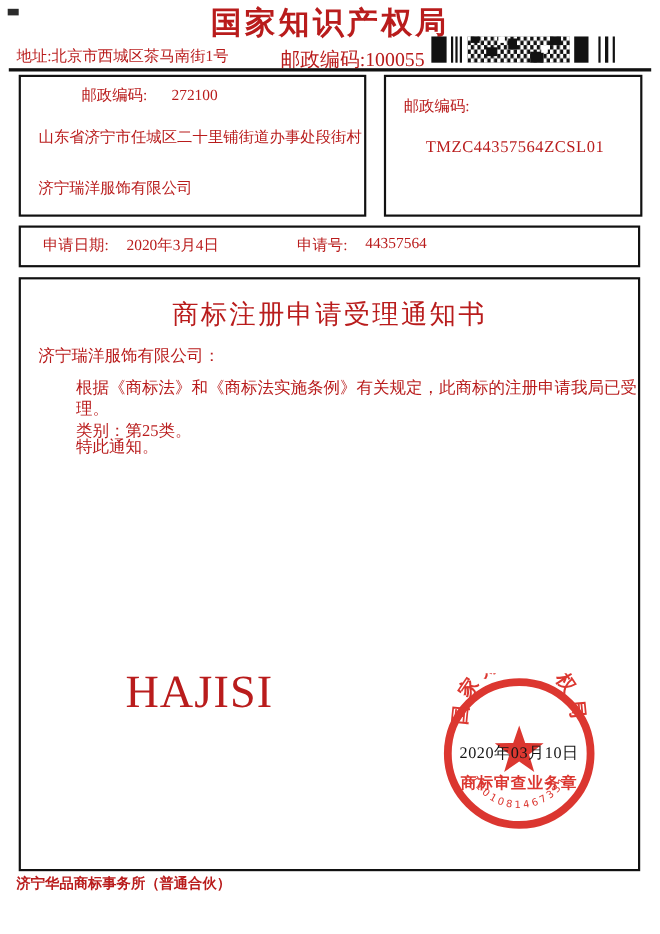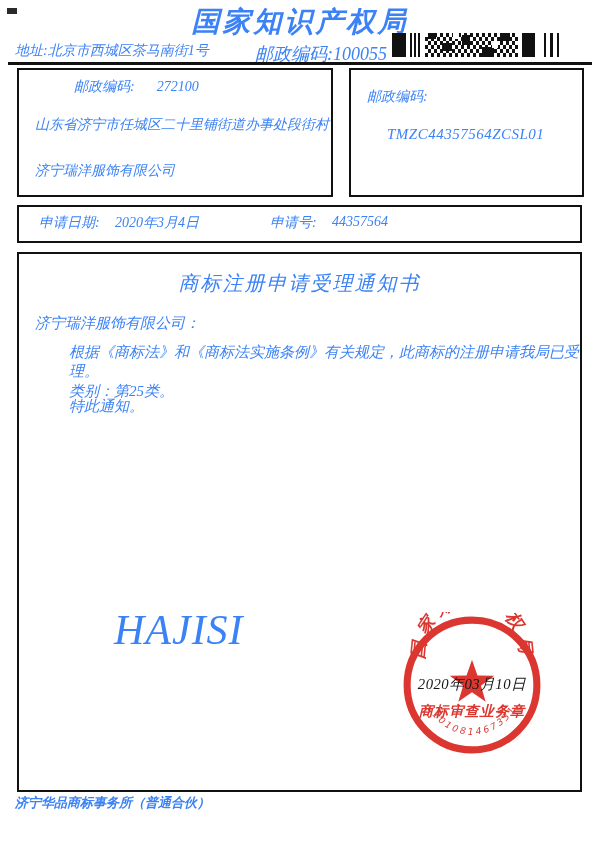--- a/index.html
+++ b/index.html
@@ -1,17 +1,17 @@
 <!DOCTYPE html>
 <html><head>
 <meta charset="utf-8">
 <style>
   html,body{margin:0;padding:0;background:#fff;}
   .page{position:relative;width:600px;height:810px;background:#fff;overflow:hidden;
-        font-family:"Liberation Serif","DejaVu Serif",serif;color:#3b82f6;font-style:italic;}
+        font-family:"Liberation Serif","DejaVu Serif",serif;color:#b91c1c;}
   .abs{position:absolute;}
   .org-title{top:6px;left:0;width:100%;text-align:center;font-size:28px;font-weight:bold;
              letter-spacing:3px;line-height:1.15;}
   .addr-label{top:42px;left:15px;font-size:14px;}
   .post-label{top:42px;left:255px;font-size:18px;}
   .barcode{left:392px;top:33px;}
   .scan-artifact{left:7px;top:8px;width:10px;height:6px;background:#2b2b2b;}
   .divider{top:62px;left:8px;width:584px;height:3px;background:#111;}
   .box{border:2px solid #111;background:#fff;}
   .recipient-box{left:17px;top:68px;width:312px;height:125px;}
@@ -22,21 +22,21 @@
   .recipient-postcode-row{left:16px;top:8px;margin-left:39px;}
   .recipient-postcode-value{margin-left:22px;}
   .recipient-address{left:16px;top:46px;}
   .recipient-company{left:16px;top:92px;}
   .docnum-label{left:16px;top:18px;font-size:14px;}
   .docnum-value{left:36px;top:56px;font-size:15px;letter-spacing:.5px;}
   .meta-date-label{left:20px;top:7px;}
   .meta-date-value{left:96px;top:7px;}
   .meta-appno-label{left:251px;top:7px;}
   .meta-appno-value{left:313px;top:7px;}
-  .notice-title{top:16px;left:0;width:100%;text-align:center;font-size:20px;letter-spacing:2px;}
+  .notice-title{top:16px;left:0;width:100%;text-align:center;font-size:24px;letter-spacing:2px;}
   .notice-salutation{left:16px;top:60px;font-size:15px;}
   .notice-body{left:50px;top:89px;font-size:15px;}
   .notice-category{left:50px;top:116px;font-size:15px;margin-top:12px;}
   .notice-closing{left:50px;top:143px;font-size:15px;}
   .trademark{left:95px;top:352px;font-size:42px;letter-spacing:1px;}
   .stamp-wrap{left:380px;top:358px;width:146px;height:146px;}
   .agency{left:15px;top:794px;font-size:13px;font-weight:bold;}
   .note-label{left:15px;top:817px;font-size:13px;}
   .note-text{left:44px;top:817px;font-size:13px;}
   .page-indicator{left:497px;top:817px;font-size:13px;}

